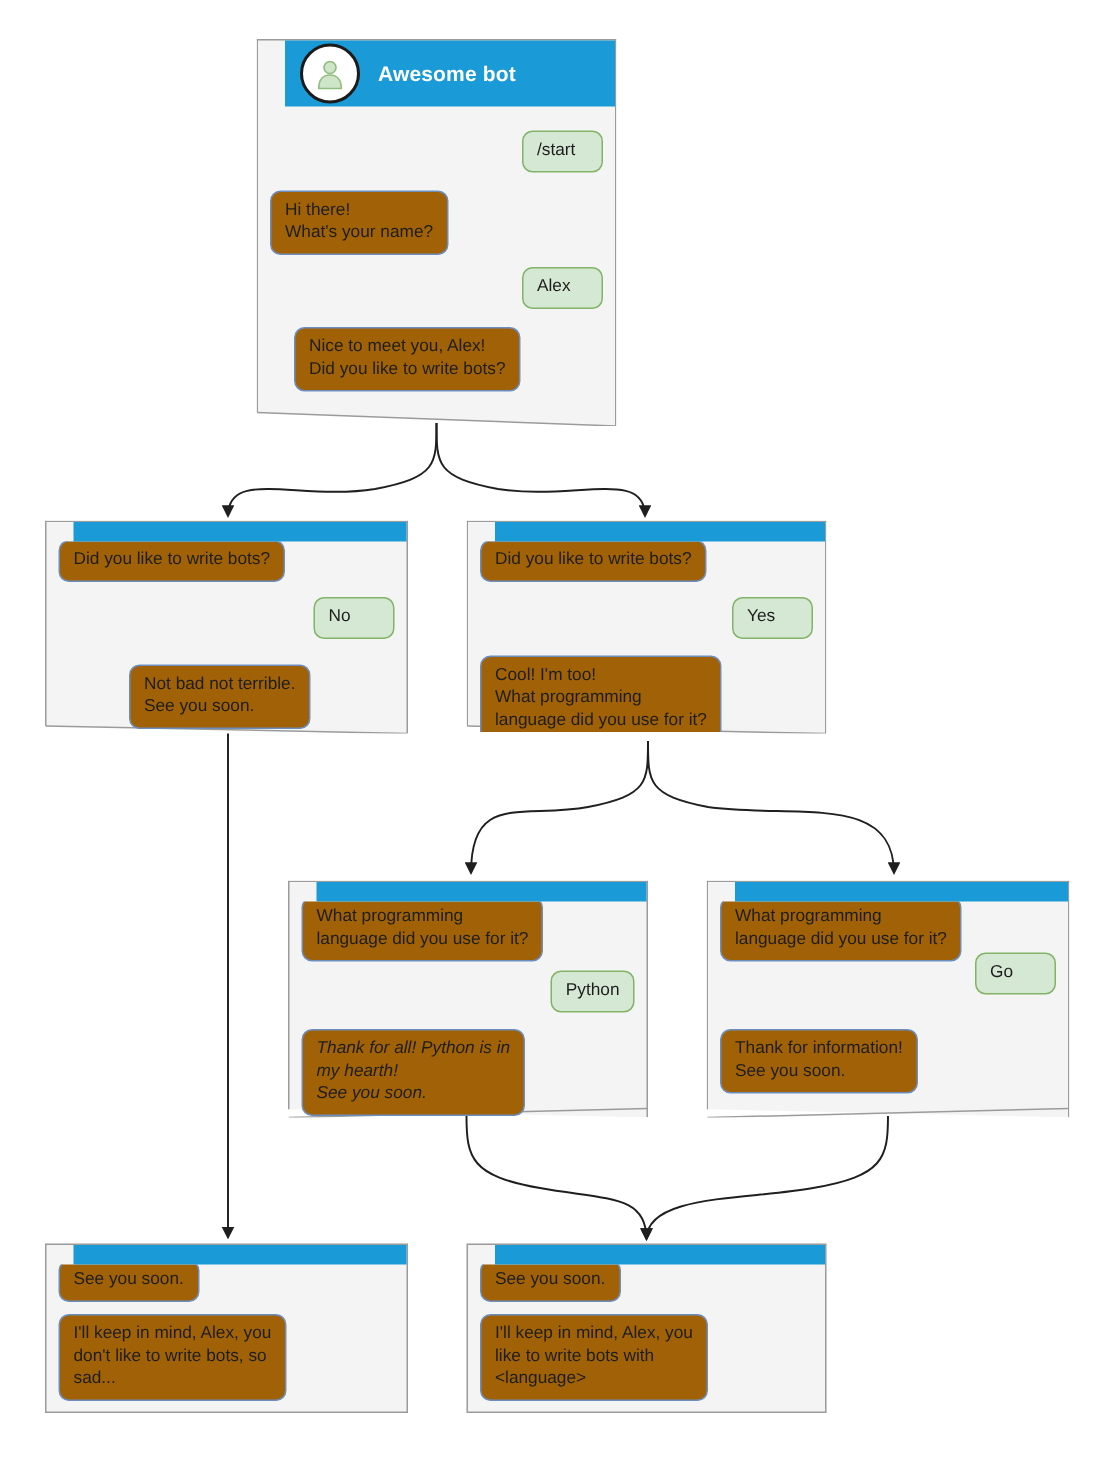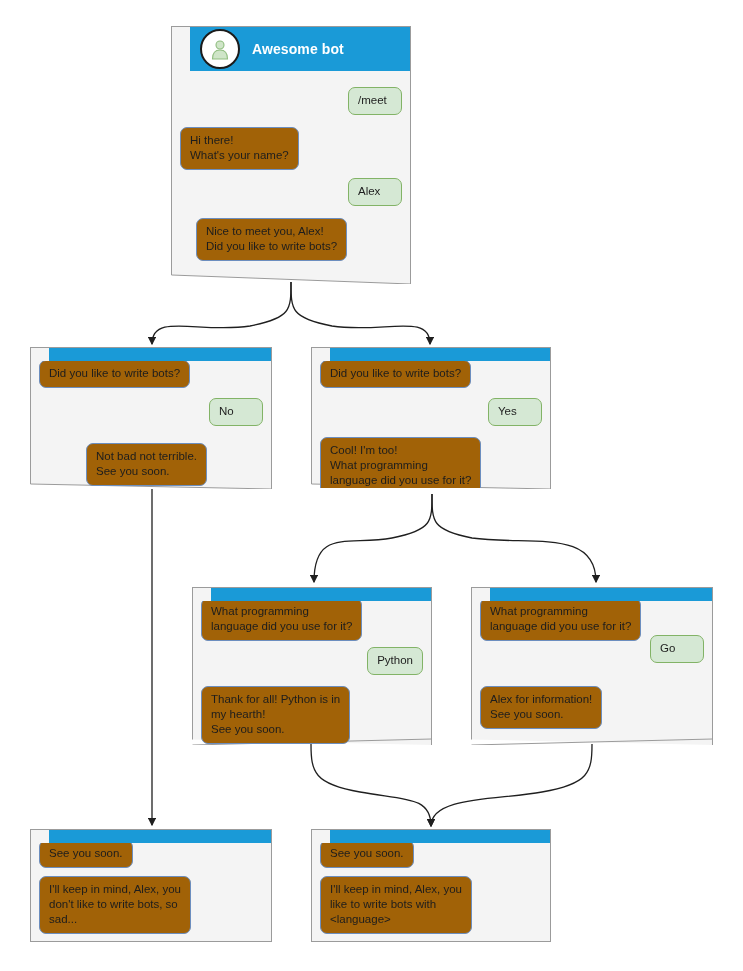--- a/index.html
+++ b/index.html
@@ -179,21 +179,21 @@
         <svg width="22" height="22" viewBox="0 0 22 22">
           <circle cx="11" cy="7" r="4" fill="#cfe5c8" stroke="#8fbd7f" stroke-width="1.1"></circle>
           <path d="M 3.5,21 C 3.5,14.5 7,12 11,12 C 15,12 18.5,14.5 18.5,21 Z" fill="#cfe5c8" stroke="#8fbd7f" stroke-width="1.1"></path>
         </svg>
       </div>
       <div class="bot-title">Awesome bot</div>
     </div>
 
     <div class="chat-body" style="top:45px; bottom:1px;">
       <div class="msg-row right" style="top:16px;">
-        <div class="bubble user">/meet</div>
+        <div class="bubble user">/start</div>
       </div>
       <div class="msg-row left" style="top:56px;">
         <div class="bubble bot">Hi there!
 What's your name?</div>
       </div>
       <div class="msg-row right" style="top:107px;">
         <div class="bubble user">Alex</div>
       </div>
       <div class="msg-row left" style="top:147px;padding-left:16px;">
         <div class="bubble bot">Nice to meet you, Alex!
@@ -256,21 +256,21 @@
     <div class="node-header slim"></div>
 
     <div class="chat-body clip-top" style="top:14px; bottom:1px;">
       <div class="msg-row left" style="top:-3px;">
         <div class="bubble bot">What programming
 language did you use for it?</div>
       </div>
       <div class="msg-row right" style="top:46px;">
         <div class="bubble user">Python</div>
       </div>
-      <div class="msg-row left" style="top:85px;">
+      <div class="msg-row left" style="top:85px;font-style:italic;">
         <div class="bubble bot">Thank for all! Python is in
 my hearth!
 See you soon.</div>
       </div>
     </div>
   </div>
 
   <div class="node tilt" style="left:471px; top:587px; width:242px; height:158px;">
     <div class="node-skew"></div>
     <svg class="slant-edge" viewBox="0 0 242 158" preserveAspectRatio="none">
@@ -281,21 +281,21 @@
 
     <div class="chat-body clip-top" style="top:14px; bottom:1px;">
       <div class="msg-row left" style="top:-3px;">
         <div class="bubble bot">What programming
 language did you use for it?</div>
       </div>
       <div class="msg-row right" style="top:34px;">
         <div class="bubble user">Go</div>
       </div>
       <div class="msg-row left" style="top:85px;">
-        <div class="bubble bot">Alex for information!
+        <div class="bubble bot">Thank for information!
 See you soon.</div>
       </div>
     </div>
   </div>
 
   <div class="node" style="left:30px; top:829px; width:242px; height:113px;">
     <div class="node-skew"></div>
 
     <div class="node-header slim"></div>
 

